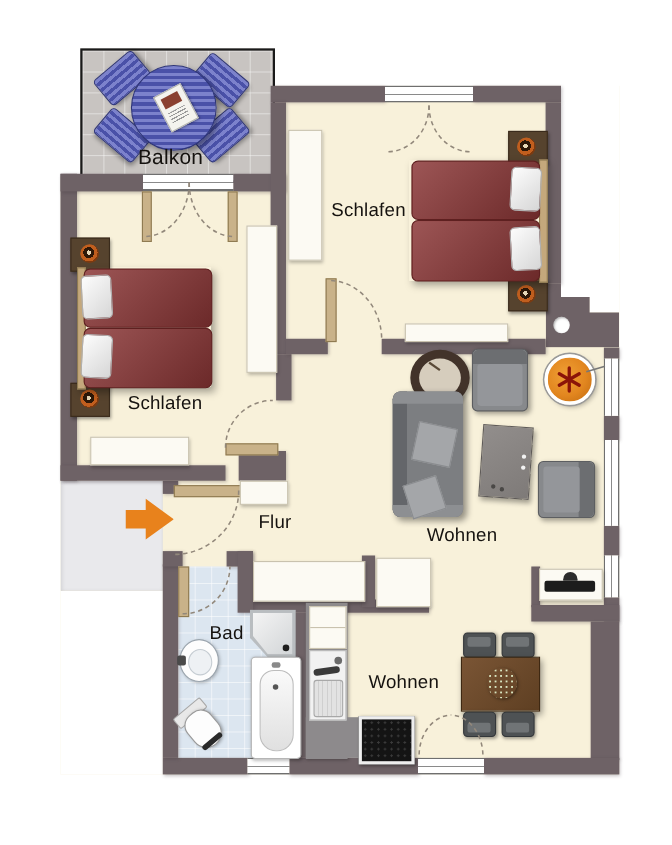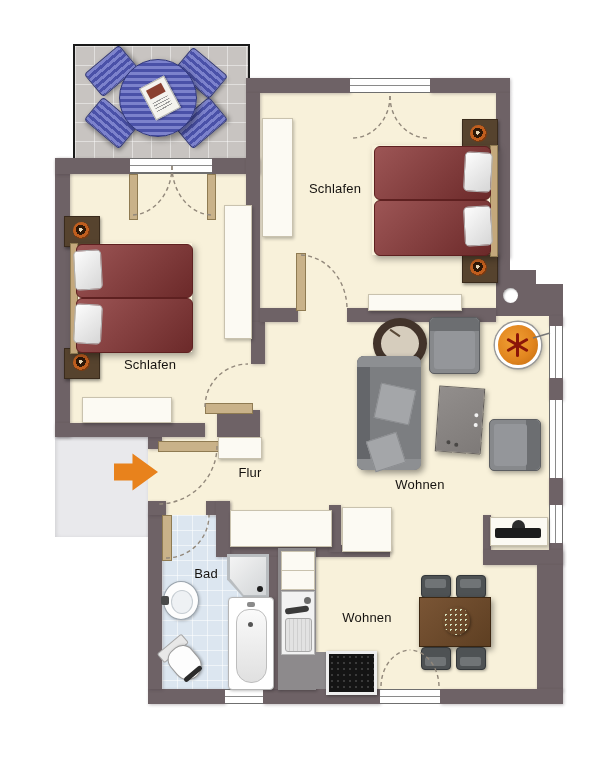--- a/index.html
+++ b/index.html
@@ -4,21 +4,21 @@
 <style>
   html,body{margin:0;padding:0;background:#fff;}
   .plan{position:relative;width:611px;height:768px;background:#fff;overflow:hidden;
         font-family:"Liberation Sans",sans-serif;}
   .abs{position:absolute;}
   .floor{position:absolute;}
   .w{position:absolute;background:var(--wall);box-shadow:1px 1px 3px rgba(60,50,55,.3);}
   .patch{position:absolute;background:#fff;box-shadow:none;}
   .wf{position:absolute;background:var(--white-furniture);border:1px solid #c9c2ae;
       box-shadow:1px 2px 3px rgba(0,0,0,.25);}
-  .lbl{position:absolute;font-size:13px;color:#15120f;text-align:center;letter-spacing:.2px;}
+  .lbl{position:absolute;font-size:17px;color:#15120f;text-align:center;letter-spacing:.2px;}
   .leaf{position:absolute;background:var(--door-wood);border:1px solid #8f7b52;}
   .win-h{position:absolute;background:linear-gradient(to bottom,#6f6f6f 0 1px,#fff 1px 7px,#8a8a8a 7px 8px,#fff 8px 14px,#6f6f6f 14px 15px);}
   .win-v{position:absolute;background:linear-gradient(to right,#6f6f6f 0 1px,#fff 1px 6px,#8a8a8a 6px 7px,#fff 7px 13px,#6f6f6f 13px 14px);}
   .ns{position:absolute;background:#56432e;border:1px solid #3a2b1c;box-shadow:1px 2px 3px rgba(0,0,0,.4);}
   .lamp{position:absolute;width:17px;height:17px;border-radius:50%;
         background:radial-gradient(circle at 45% 45%, #e8d8b8 0 2px, #2e1808 2px 5px, var(--lamp-orange) 5px 8px, #7c3a10 8px 9px);}
   .bed{position:absolute;box-shadow:3px 4px 7px rgba(0,0,0,.35);}
   .duvet{position:absolute;background-color:var(--bed-red);
          background-image:linear-gradient(135deg,rgba(255,255,255,.16),rgba(0,0,0,.22));
          border:1px solid #5e2020;border-radius:6px;}
@@ -235,20 +235,21 @@
       <path d="M301,255 A48,54 0 0 1 347,309"></path>
       <path d="M205,407 A43,43 0 0 1 248,364"></path>
       <path d="M217,446 A59,58 0 0 1 158,504"></path>
       <path d="M166,558 A43,43 0 0 0 209,515"></path>
       <path d="M381,686 A30,37 0 0 1 410,650"></path>
       <path d="M439,686 A30,37 0 0 0 410,650"></path>
     </g>
     <path d="M533,338 L550,333" stroke="#777" stroke-width="1.5" fill="none"></path>
   </svg>
 
+  <div class="lbl" style="left:95px;top:133px;width:120px;font-size:19px;">Balkon</div>
   <div class="lbl" style="left:275px;top:181px;width:120px;">Schlafen</div>
   <div class="lbl" style="left:90px;top:357px;width:120px;">Schlafen</div>
   <div class="lbl" style="left:200px;top:465px;width:100px;">Flur</div>
   <div class="lbl" style="left:360px;top:477px;width:120px;">Wohnen</div>
   <div class="lbl" style="left:166px;top:566px;width:80px;">Bad</div>
   <div class="lbl" style="left:307px;top:610px;width:120px;">Wohnen</div>
 
 </div>
 
 </body></html>

